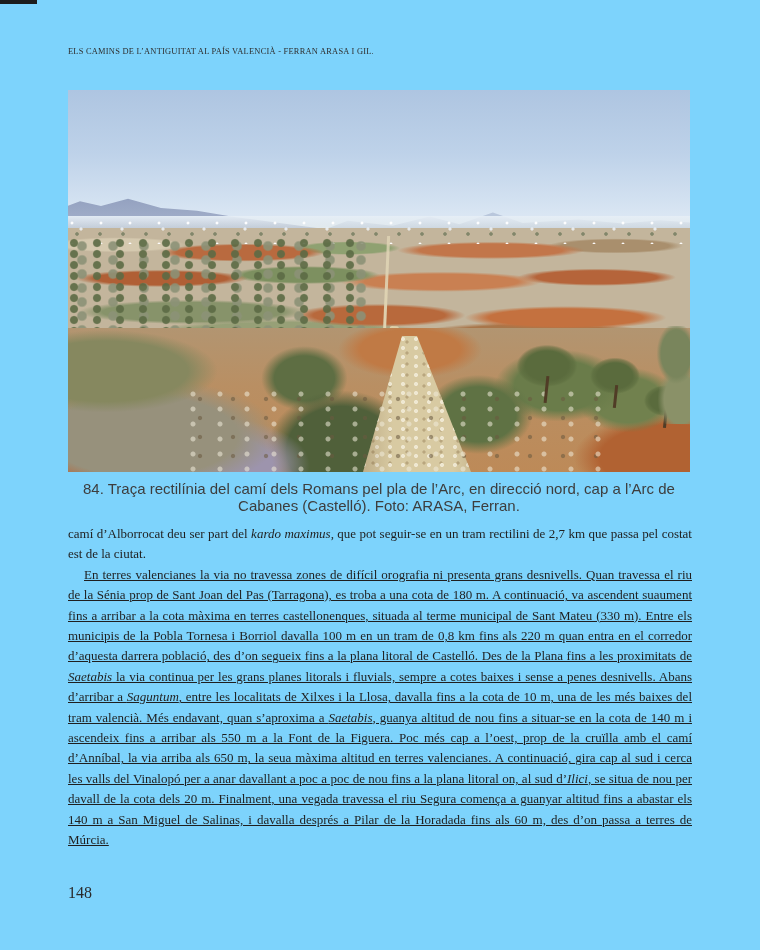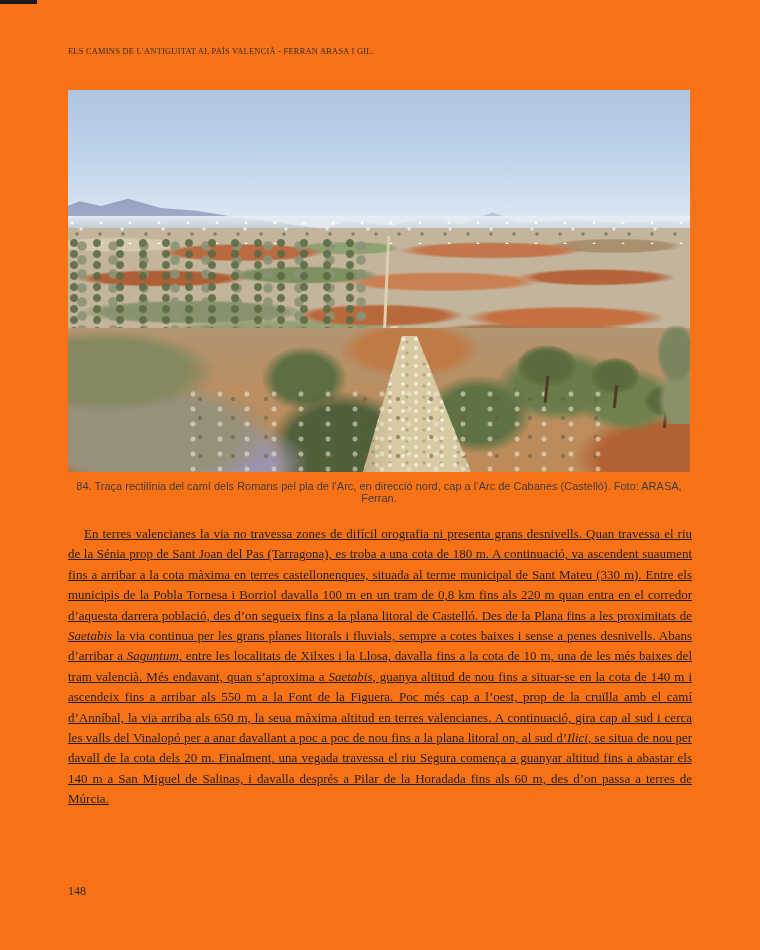--- a/index.html
+++ b/index.html
@@ -1,16 +1,16 @@
 <!DOCTYPE html>
 <html><head>
 <meta charset="utf-8">
 <style>
   html,body{margin:0;padding:0;background:#ffffff;}
-  .page{position:relative;width:760px;height:950px;background:#f97316;overflow:hidden;
+  .page{position:relative;width:760px;height:950px;background:#7dd3fc;overflow:hidden;
         font-family:"Liberation Serif","DejaVu Serif",serif;color:#1f1f1f;}
 
   .scan-mark{position:absolute;left:0;top:0;width:37px;height:4px;background:#1c1c1c;}
 
   .running-head{position:absolute;left:68px;top:47px;font-size:8.4px;letter-spacing:0.25px;
         color:#2e2e2e;white-space:nowrap;}
 
   
   .photo{position:absolute;left:68px;top:90px;width:622px;height:382px;overflow:hidden;background:#c3b59c;}
   .photo div{position:absolute;}
@@ -88,29 +88,29 @@
   .t1{left:440px;top:253px;width:78px;height:60px;}
   .t2{left:515px;top:266px;width:64px;height:52px;}
   .t3{left:570px;top:294px;width:54px;height:44px;}
   .ph-shrub-right{left:583px;top:236px;width:42px;height:98px;
     background-image:
       radial-gradient(ellipse 60% 40% at 60% 28%,#79855c 0 60%,transparent 78%),
       radial-gradient(ellipse 70% 45% at 70% 75%,#8a9168 0 55%,transparent 78%);}
 
   
   .caption{position:absolute;left:68px;top:480px;width:622px;text-align:center;
-    font-family:"Liberation Sans","DejaVu Sans",sans-serif;font-size:11px;color:#3d3d3d;}
+    font-family:"Liberation Sans","DejaVu Sans",sans-serif;font-size:15px;color:#3d3d3d;}
 
   .bodytext{position:absolute;left:68px;top:524px;width:624px;text-align:justify;
     font-size:13px;line-height:20.4px;}
   .bodytext p{margin:0;}
   .bodytext p.indent{text-indent:16px;text-decoration:underline;}
   .bodytext i{font-style:italic;}
 
-  .page-number{position:absolute;left:68px;top:884px;font-size:12px;color:#2a2a2a;}
+  .page-number{position:absolute;left:68px;top:884px;font-size:16px;color:#2a2a2a;}
 </style>
 </head>
 <body>
 
 <div class="page">
 
   <div class="scan-mark"></div>
 
   <div class="running-head">ELS CAMINS DE L’ANTIGUITAT AL PAÍS VALENCIÀ - FERRAN ARASA I GIL.</div>
 
@@ -130,18 +130,19 @@
       <div class="ph-rocks"></div>
       <div class="ph-tree t1"></div>
       <div class="ph-tree t2"></div>
       <div class="ph-tree t3"></div>
       <div class="ph-shrub-right"></div>
     </div>
     <figcaption class="caption">84. Traça rectilínia del camí dels Romans pel pla de l’Arc, en direcció nord, cap a l’Arc de Cabanes (Castelló). Foto: ARASA, Ferran.</figcaption>
   </figure>
 
   <main class="bodytext">
+    <p><span>camí d’Alborrocat deu ser part del </span><i>kardo maximus</i><span>, que pot seguir-se en un tram rectilini de 2,7 km que passa pel costat est de la ciutat.</span></p>
     <p class="indent"><span>En terres valencianes la via no travessa zones de difícil orografia ni presenta grans desnivells. Quan travessa el riu de la Sénia prop de Sant Joan del Pas (Tarragona), es troba a una cota de 180 m. A continuació, va ascendent suaument fins a arribar a la cota màxima en terres castellonenques, situada al terme municipal de Sant Mateu (330 m). Entre els municipis de la Pobla Tornesa i Borriol davalla 100 m en un tram de 0,8 km fins als 220 m quan entra en el corredor d’aquesta darrera població, des d’on segueix fins a la plana litoral de Castelló. Des de la Plana fins a les proximitats de </span><i>Saetabis</i><span> la via continua per les grans planes litorals i fluvials, sempre a cotes baixes i sense a penes desnivells. Abans d’arribar a </span><i>Saguntum</i><span>, entre les localitats de Xilxes i la Llosa, davalla fins a la cota de 10 m, una de les més baixes del tram valencià. Més endavant, quan s’aproxima a </span><i>Saetabis</i><span>, guanya altitud de nou fins a situar-se en la cota de 140 m i ascendeix fins a arribar als 550 m a la Font de la Figuera. Poc més cap a l’oest, prop de la cruïlla amb el camí d’Anníbal, la via arriba als 650 m, la seua màxima altitud en terres valencianes. A continuació, gira cap al sud i cerca les valls del Vinalopó per a anar davallant a poc a poc de nou fins a la plana litoral on, al sud d’</span><i>Ilici</i><span>, se situa de nou per davall de la cota dels 20 m. Finalment, una vegada travessa el riu Segura comença a guanyar altitud fins a abastar els 140 m a San Miguel de Salinas, i davalla després a Pilar de la Horadada fins als 60 m, des d’on passa a terres de Múrcia.</span></p>
   </main>
 
   <div class="page-number">148</div>
 
 </div>
 
 </body></html>

